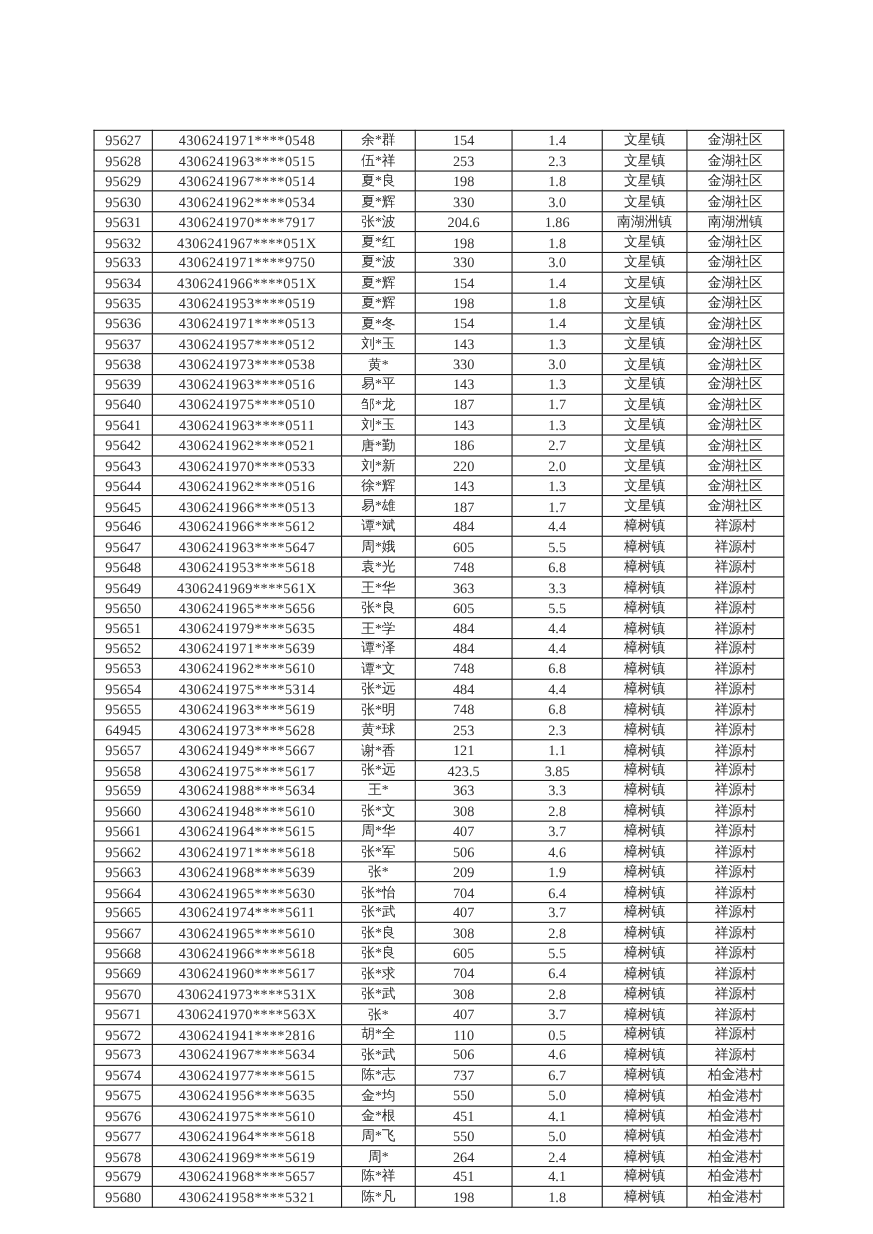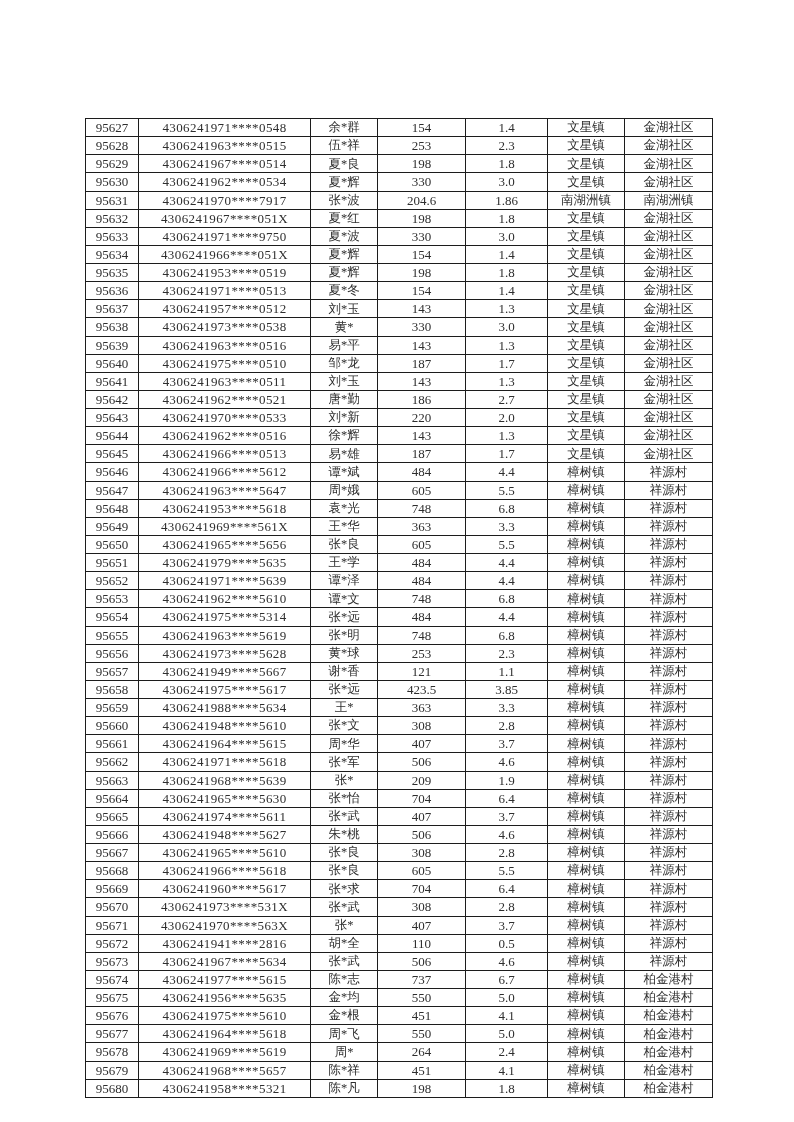--- a/index.html
+++ b/index.html
@@ -318,21 +318,21 @@
         <tr>
           <td class="col-seq">95655</td>
           <td class="col-id">4306241963****5619</td>
           <td class="col-name">张*明</td>
           <td class="col-amount">748</td>
           <td class="col-area">6.8</td>
           <td class="col-town">樟树镇</td>
           <td class="col-village">祥源村</td>
         </tr>
         <tr>
-          <td class="col-seq">95656</td>
+          <td class="col-seq">64945</td>
           <td class="col-id">4306241973****5628</td>
           <td class="col-name">黄*球</td>
           <td class="col-amount">253</td>
           <td class="col-area">2.3</td>
           <td class="col-town">樟树镇</td>
           <td class="col-village">祥源村</td>
         </tr>
         <tr>
           <td class="col-seq">95657</td>
           <td class="col-id">4306241949****5667</td>
@@ -408,29 +408,20 @@
         <tr>
           <td class="col-seq">95665</td>
           <td class="col-id">4306241974****5611</td>
           <td class="col-name">张*武</td>
           <td class="col-amount">407</td>
           <td class="col-area">3.7</td>
           <td class="col-town">樟树镇</td>
           <td class="col-village">祥源村</td>
         </tr>
         <tr>
-          <td class="col-seq">95666</td>
-          <td class="col-id">4306241948****5627</td>
-          <td class="col-name">朱*桃</td>
-          <td class="col-amount">506</td>
-          <td class="col-area">4.6</td>
-          <td class="col-town">樟树镇</td>
-          <td class="col-village">祥源村</td>
-        </tr>
-        <tr>
           <td class="col-seq">95667</td>
           <td class="col-id">4306241965****5610</td>
           <td class="col-name">张*良</td>
           <td class="col-amount">308</td>
           <td class="col-area">2.8</td>
           <td class="col-town">樟树镇</td>
           <td class="col-village">祥源村</td>
         </tr>
         <tr>
           <td class="col-seq">95668</td>

